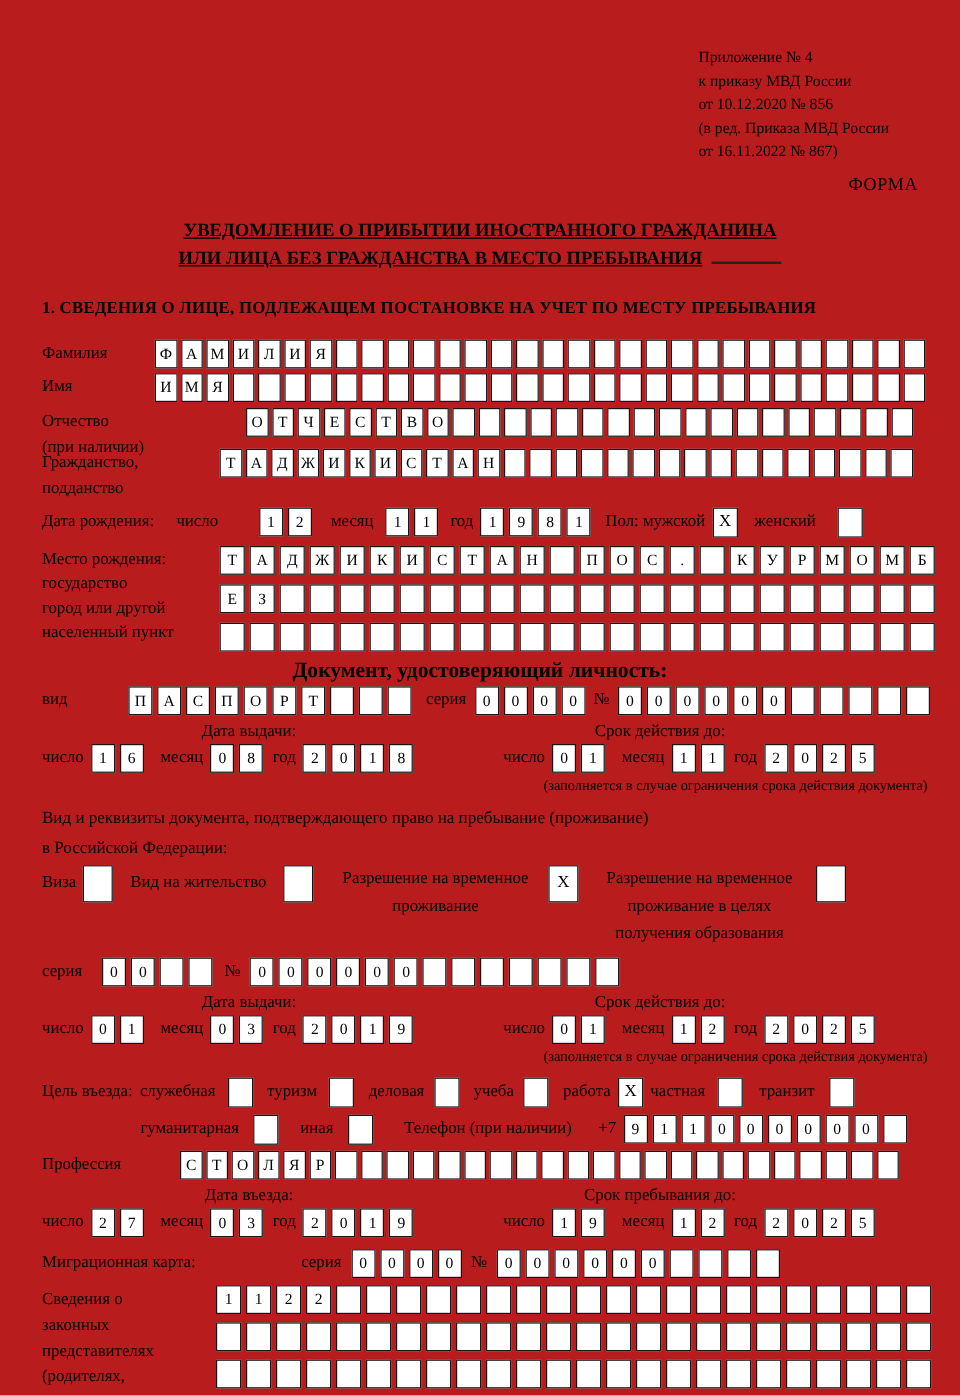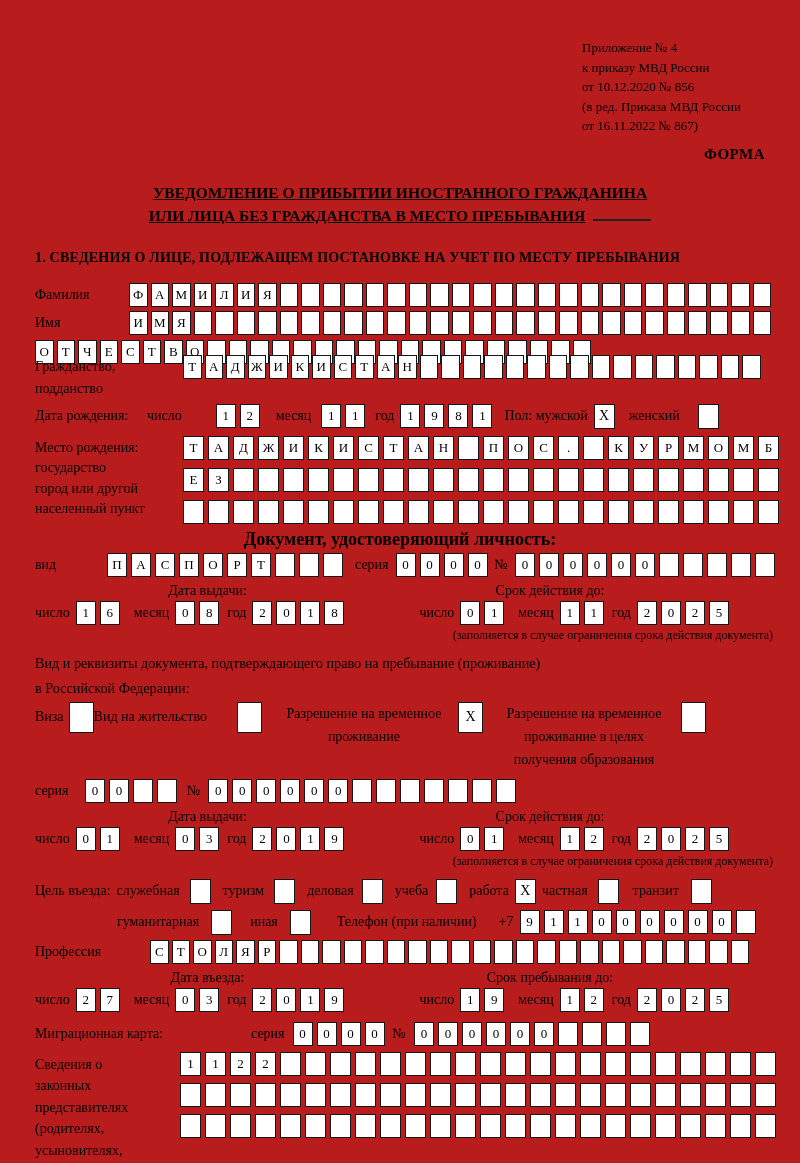--- a/index.html
+++ b/index.html
@@ -9,21 +9,21 @@
     background:#b91c1c;
     color:#000;
     font-family:"Liberation Serif", serif;
     font-size:14px;
     position:relative;
     padding:38px 0 0 35px;
     overflow:hidden;
   }
   
   .hdr { width:190px; margin-left:547px; font-size:13px; line-height:19.5px; }
-  .form-label { width:730px; text-align:right; font-weight:bold; font-size:15px; margin-top:10px; letter-spacing:.5px; }
+  .form-label { width:730px; text-align:right; font-weight:normal; font-size:15px; margin-top:10px; letter-spacing:.5px; }
   
   .title { width:730px; text-align:center; font-weight:bold; font-size:15.5px; line-height:23px; margin-top:18px;text-decoration:underline; }
   .t-underline { display:inline-block; width:58px; border-bottom:2px solid #222; height:13px; margin-left:8px; }
   .sec-head { width:748px; font-weight:bold; font-size:14px; margin-top:23px; letter-spacing:.2px; white-space:nowrap; }
   
   .row { display:flex; align-items:center; margin-top:4px; }
   .rowtop { display:flex; align-items:flex-start; }
   .lbl { flex:none; }
   .cells { display:flex; gap:3px; flex:none; }
   .cell {
@@ -139,20 +139,24 @@
         <div class="cell"></div>
         <div class="cell"></div>
         <div class="cell"></div>
         <div class="cell"></div>
         <div class="cell"></div>
         <div class="cell"></div>
       </div>
   </div>
 
   <div class="rowtop" style="margin-top:5px;">
+    <div class="lbl stack" style="width:170px; line-height:18px; padding-top:3px;">
+      <span>Отчество</span>
+      <span style="margin-top:4px;">(при наличии)</span>
+    </div>
     <div class="cells">
         <div class="cell">О</div>
         <div class="cell">Т</div>
         <div class="cell">Ч</div>
         <div class="cell">Е</div>
         <div class="cell">С</div>
         <div class="cell">Т</div>
         <div class="cell">В</div>
         <div class="cell">О</div>
         <div class="cell"></div>
@@ -412,21 +416,21 @@
   <div class="note">(заполняется в случае ограничения срока действия документа)</div>
 
   <div class="para">Вид и реквизиты документа, подтверждающего право на пребывание (проживание)</div>
   <div class="para" style="margin-top:8px;">в Российской Федерации:</div>
 
   <div class="rowtop" style="margin-top:5px;">
     <div class="opt">
       <span>Виза</span>
       <div class="cb big" style="margin-left:5px;"></div>
     </div>
-    <div class="opt" style="gap:16px;">
+    <div class="opt" style="margin-left:15px;">
       <span>Вид на жительство</span>
       <div class="cb big" style="margin-left:14px;"></div>
     </div>
     <div class="rowtop" style="margin-left:14px;">
       <div class="ctr" style="width:176px;">Разрешение на временное проживание</div>
       <div class="cb big" style="margin-left:6px;">X</div>
     </div>
     <div class="rowtop" style="margin-left:12px;">
       <div class="ctr" style="width:178px;">Разрешение на временное проживание в целях получения образования</div>
       <div class="cb big" style="margin-left:8px;"></div>

